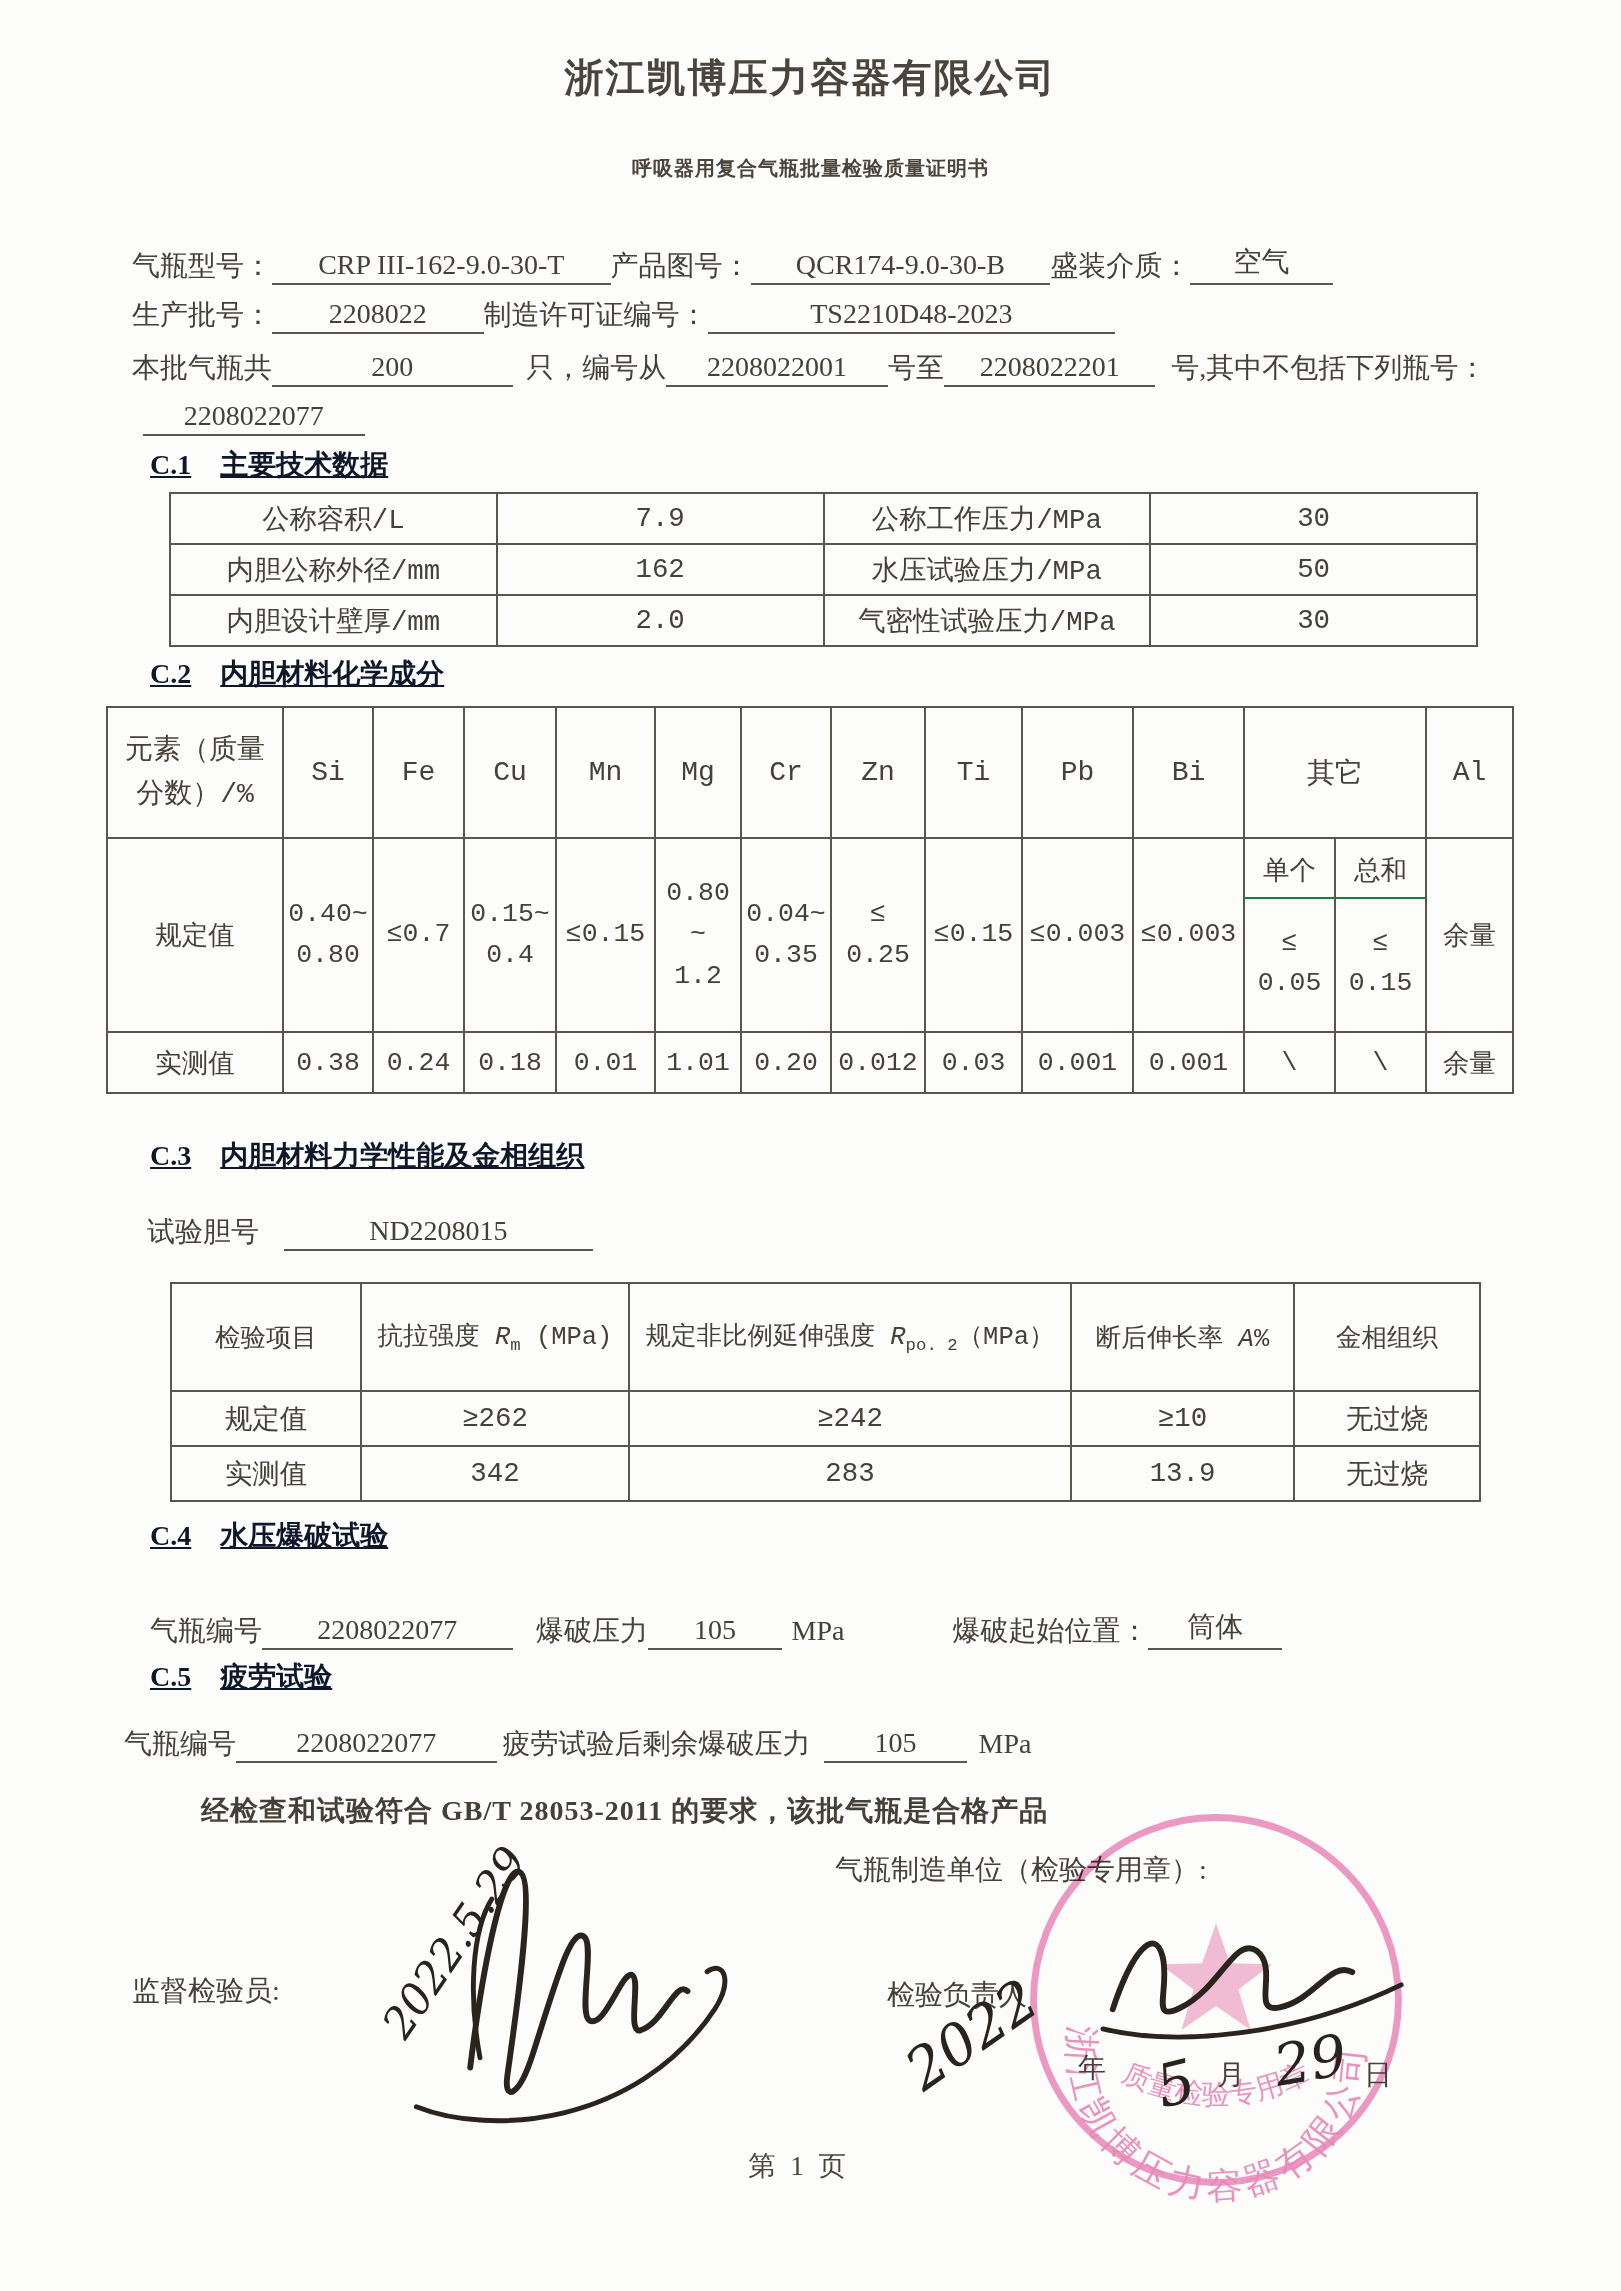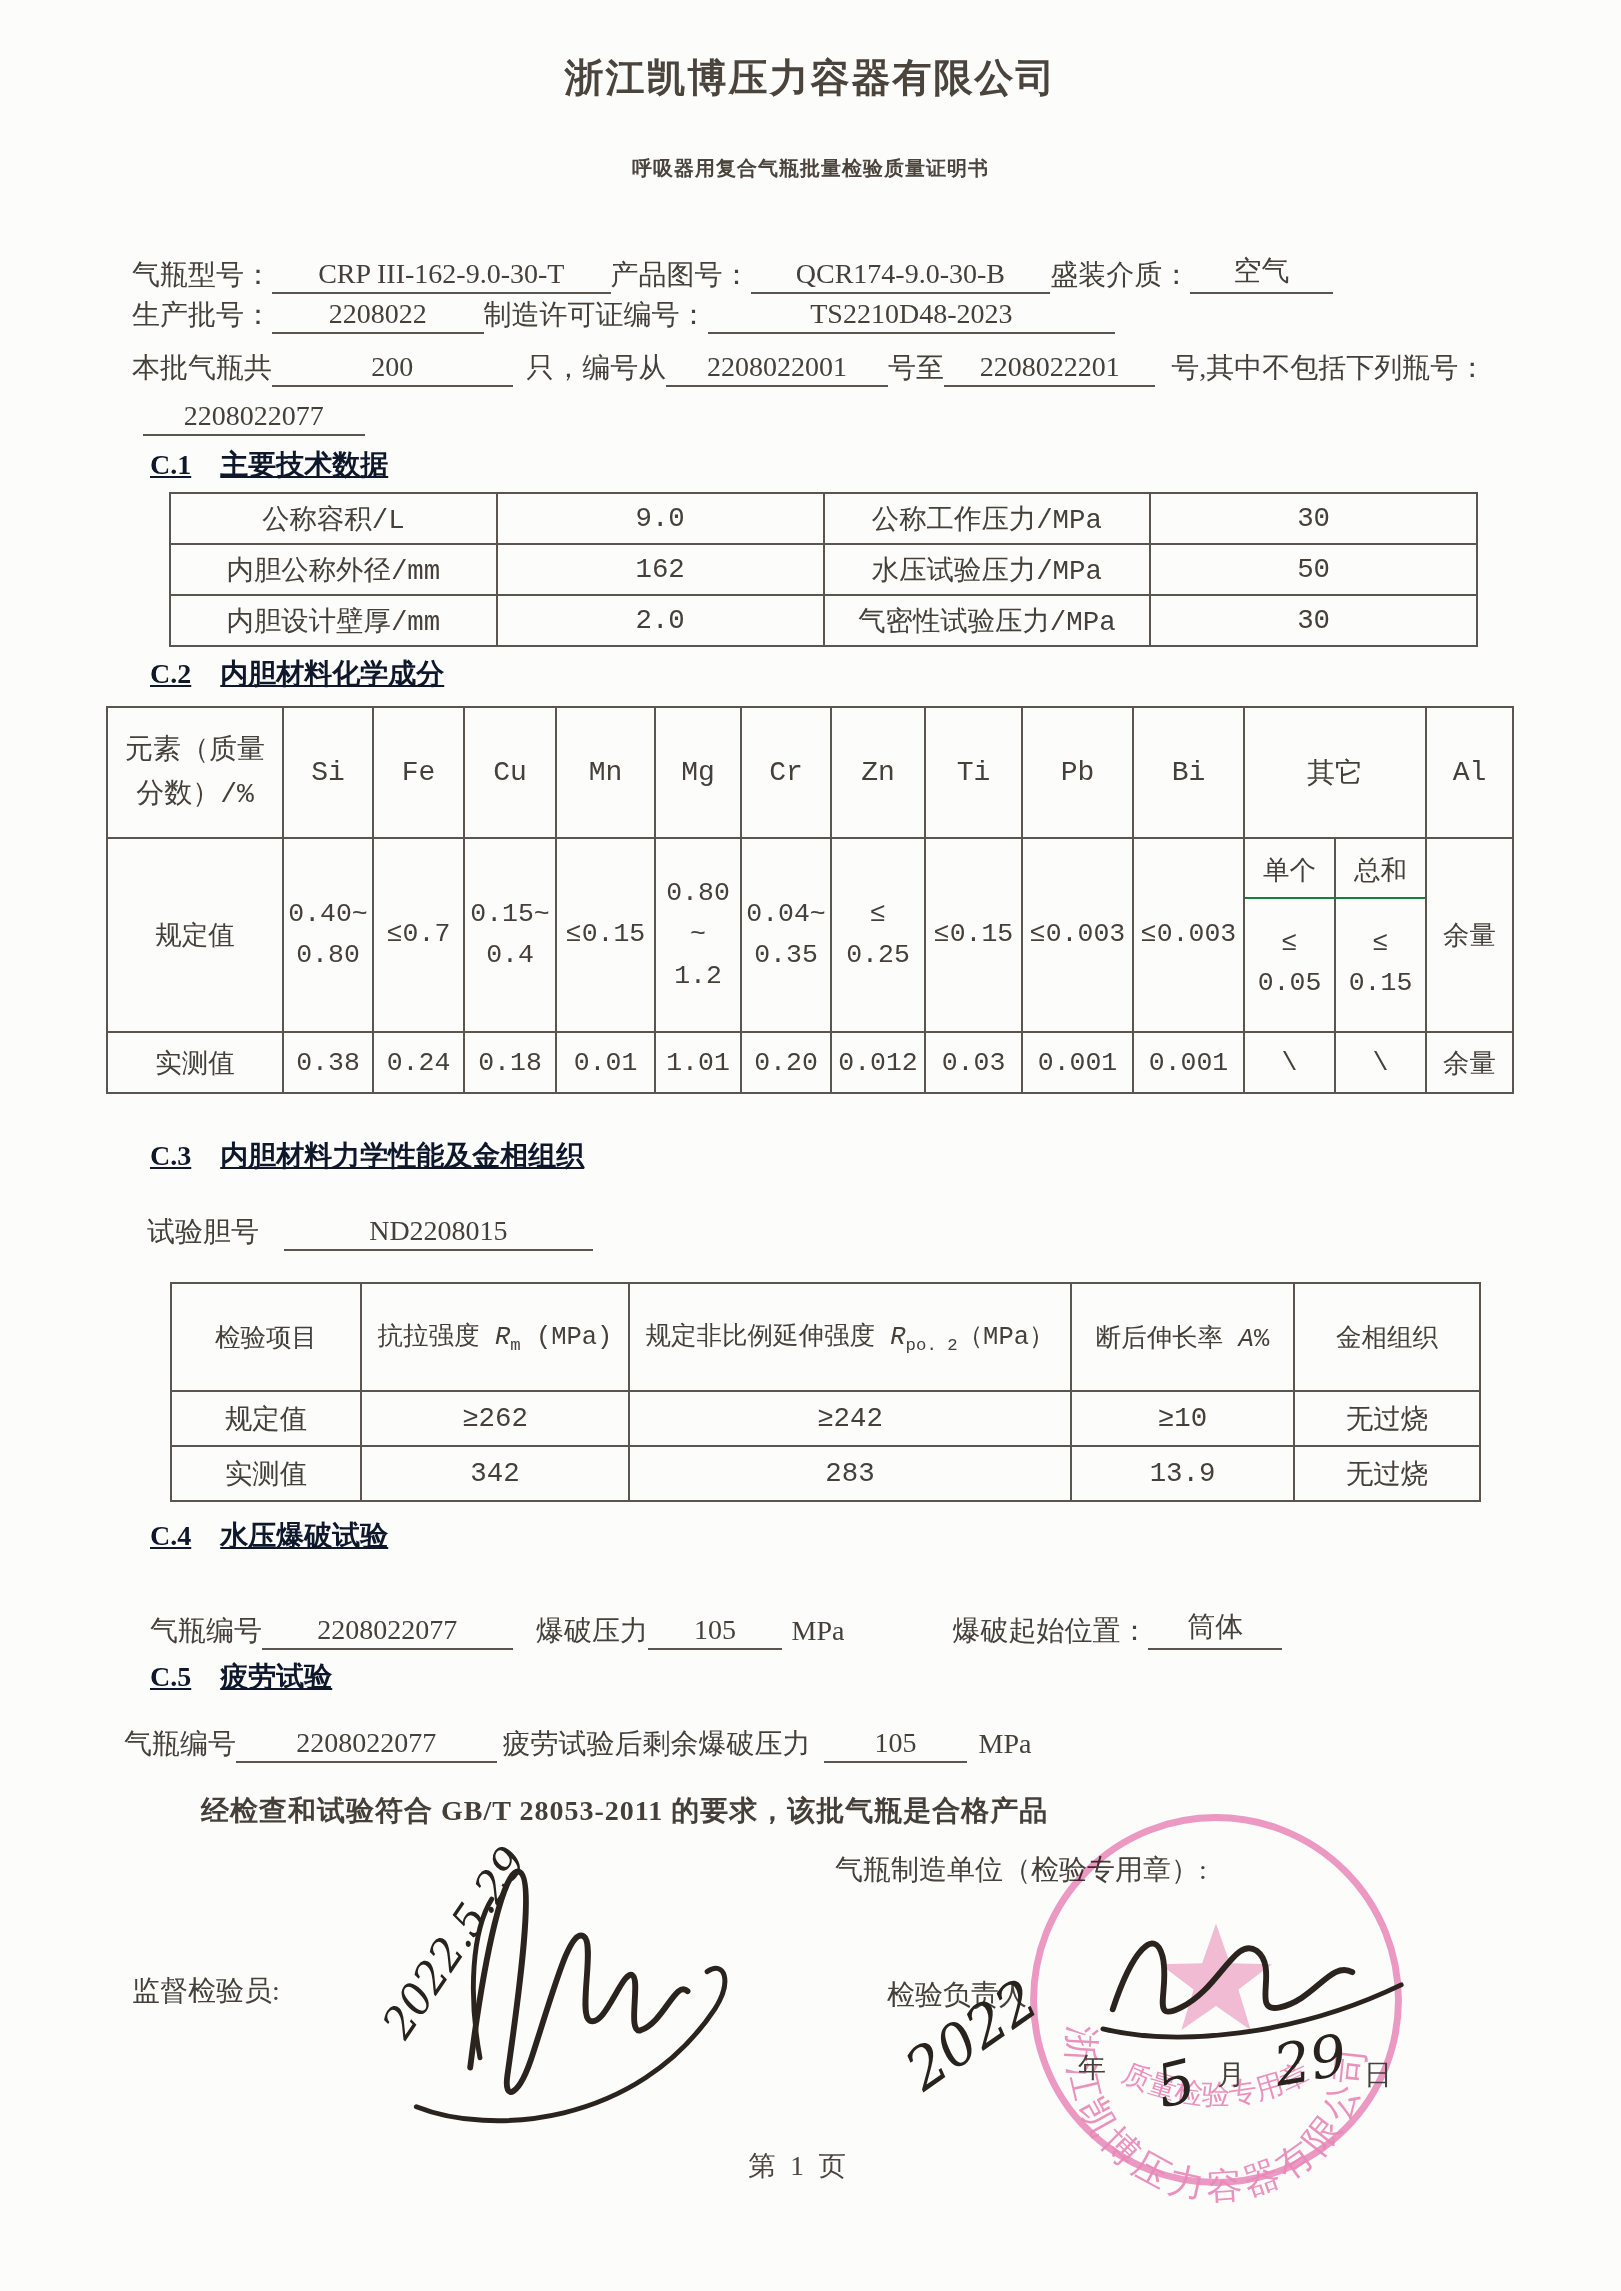--- a/index.html
+++ b/index.html
@@ -37,21 +37,21 @@
   .footer{font-size:27.4px;color:#4a443d;letter-spacing:3.9px;padding-left:15px;}
 </style>
 </head>
 <body>
 
 <div class="page">
 
   <div class="abs center title" style="top:51px;">浙江凯博压力容器有限公司</div>
   <div class="abs center subtitle" style="top:155px;">呼吸器用复合气瓶批量检验质量证明书</div>
 
-  <div class="abs line" style="top:243px;left:132px;margin-top:9px;">
+  <div class="abs line" style="top:243px;left:132px;">
     <span>气瓶型号：</span><span class="u w330">CRP III-162-9.0-30-T</span><span>产品图号：</span><span class="u w290">QCR174-9.0-30-B</span><span>盛装介质：</span><span class="u w130">空气</span>
   </div>
 
   <div class="abs line" style="top:296px;left:132px;">
     <span>生产批号：</span><span class="u w200">2208022</span><span>制造许可证编号：</span><span class="u w400">TS2210D48-2023</span>
   </div>
 
   <div class="abs line" style="top:349px;left:132px;">
     <span>本批气瓶共</span><span class="u w230">200</span><span style="margin-left:13.7px;">只，编号从</span><span class="u w210">2208022001</span><span>号至</span><span class="u w200">2208022201</span><span style="margin-left:15.7px;">号,其中不包括下列瓶号：</span>
   </div>
@@ -67,21 +67,21 @@
   <table class="abs c1" style="top:492px;left:169px;width:1309px;">
     <colgroup>
         <col style="width:25%">
         <col style="width:25%">
         <col style="width:25%">
         <col style="width:25%">
       </colgroup>
     <tbody>
       <tr>
         <td>公称容积/L</td>
-        <td>9.0</td>
+        <td>7.9</td>
         <td>公称工作压力/MPa</td>
         <td>30</td>
       </tr>
       <tr>
         <td>内胆公称外径/mm</td>
         <td>162</td>
         <td>水压试验压力/MPa</td>
         <td>50</td>
       </tr>
       <tr>

